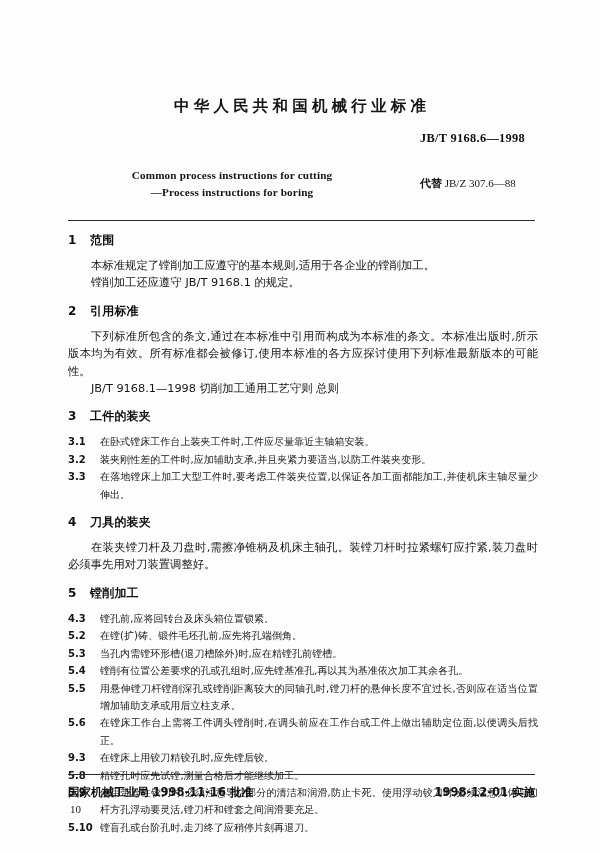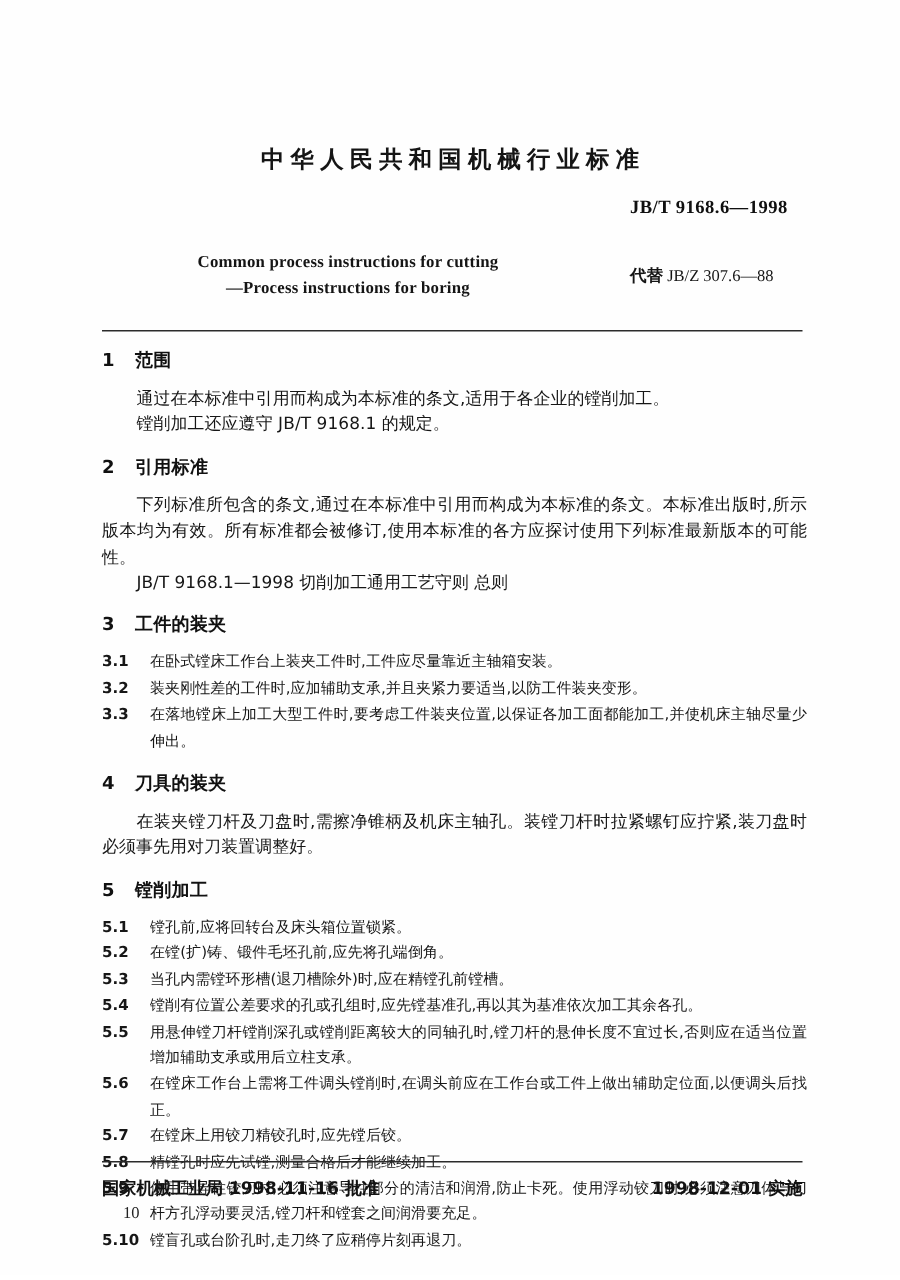--- a/index.html
+++ b/index.html
@@ -168,21 +168,21 @@
     position: absolute;
     right: 65px; top: 785px;
     font-family: "DejaVu Sans", "Liberation Sans", sans-serif;
     font-weight: bold;
     font-size: 11.5px;
     color: #121212;
     white-space: nowrap;
   }
   .page-num {
     position: absolute;
-    left: 82px; top: 803px;
+    left: 70px; top: 803px;
     font-family: "Liberation Serif", "DejaVu Serif", serif;
     font-size: 11px;
     color: #222222;
   }
 </style>
 </head>
 <body>
 
 <div class="page">
 
@@ -200,21 +200,21 @@
   </div>
 
   <div class="rule rule-top"></div>
 
   <div class="body-area">
 
     <div class="sec-head">
       <span class="num">1</span><span>范围</span>
     </div>
     <div class="sp-s"></div>
-    <p class="para indent">通过在本标准中引用而构成为本标准的条文,适用于各企业的镗削加工。</p>
+    <p class="para indent">本标准规定了镗削加工应遵守的基本规则,适用于各企业的镗削加工。</p>
     <p class="para indent">镗削加工还应遵守 JB/T 9168.1 的规定。</p>
     <div class="sp-m"></div>
 
     <div class="sec-head">
       <span class="num">2</span><span>引用标准</span>
     </div>
     <div class="sp-s"></div>
     <p class="para indent">下列标准所包含的条文,通过在本标准中引用而构成为本标准的条文。本标准出版时,所示版本均为有效。所有标准都会被修订,使用本标准的各方应探讨使用下列标准最新版本的可能性。</p>
     <div class="ref-line">JB/T 9168.1—1998   切削加工通用工艺守则   总则</div>
     <div class="sp-m"></div>
@@ -242,21 +242,21 @@
     </div>
     <div class="sp-s"></div>
     <p class="para indent">在装夹镗刀杆及刀盘时,需擦净锥柄及机床主轴孔。装镗刀杆时拉紧螺钉应拧紧,装刀盘时必须事先用对刀装置调整好。</p>
     <div class="sp-m"></div>
 
     <div class="sec-head">
       <span class="num">5</span><span>镗削加工</span>
     </div>
     <div class="sp-s"></div>
     <div class="clause">
-      <span class="cnum">5.1</span>
+      <span class="cnum">4.3</span>
       <span class="ctext">镗孔前,应将回转台及床头箱位置锁紧。</span>
     </div>
     <div class="clause">
       <span class="cnum">5.2</span>
       <span class="ctext">在镗(扩)铸、锻件毛坯孔前,应先将孔端倒角。</span>
     </div>
     <div class="clause">
       <span class="cnum">5.3</span>
       <span class="ctext">当孔内需镗环形槽(退刀槽除外)时,应在精镗孔前镗槽。</span>
     </div>
@@ -266,21 +266,21 @@
     </div>
     <div class="clause">
       <span class="cnum">5.5</span>
       <span class="ctext">用悬伸镗刀杆镗削深孔或镗削距离较大的同轴孔时,镗刀杆的悬伸长度不宜过长,否则应在适当位置增加辅助支承或用后立柱支承。</span>
     </div>
     <div class="clause">
       <span class="cnum">5.6</span>
       <span class="ctext">在镗床工作台上需将工件调头镗削时,在调头前应在工作台或工件上做出辅助定位面,以便调头后找正。</span>
     </div>
     <div class="clause">
-      <span class="cnum">5.7</span>
+      <span class="cnum">9.3</span>
       <span class="ctext">在镗床上用铰刀精铰孔时,应先镗后铰。</span>
     </div>
     <div class="clause">
       <span class="cnum">5.8</span>
       <span class="ctext">精镗孔时应先试镗,测量合格后才能继续加工。</span>
     </div>
     <div class="clause">
       <span class="cnum">5.9</span>
       <span class="ctext">使用带导柱铰刀时,必须注意导柱部分的清洁和润滑,防止卡死。使用浮动铰刀时,必须注意刀体与刀杆方孔浮动要灵活,镗刀杆和镗套之间润滑要充足。</span>
     </div>

